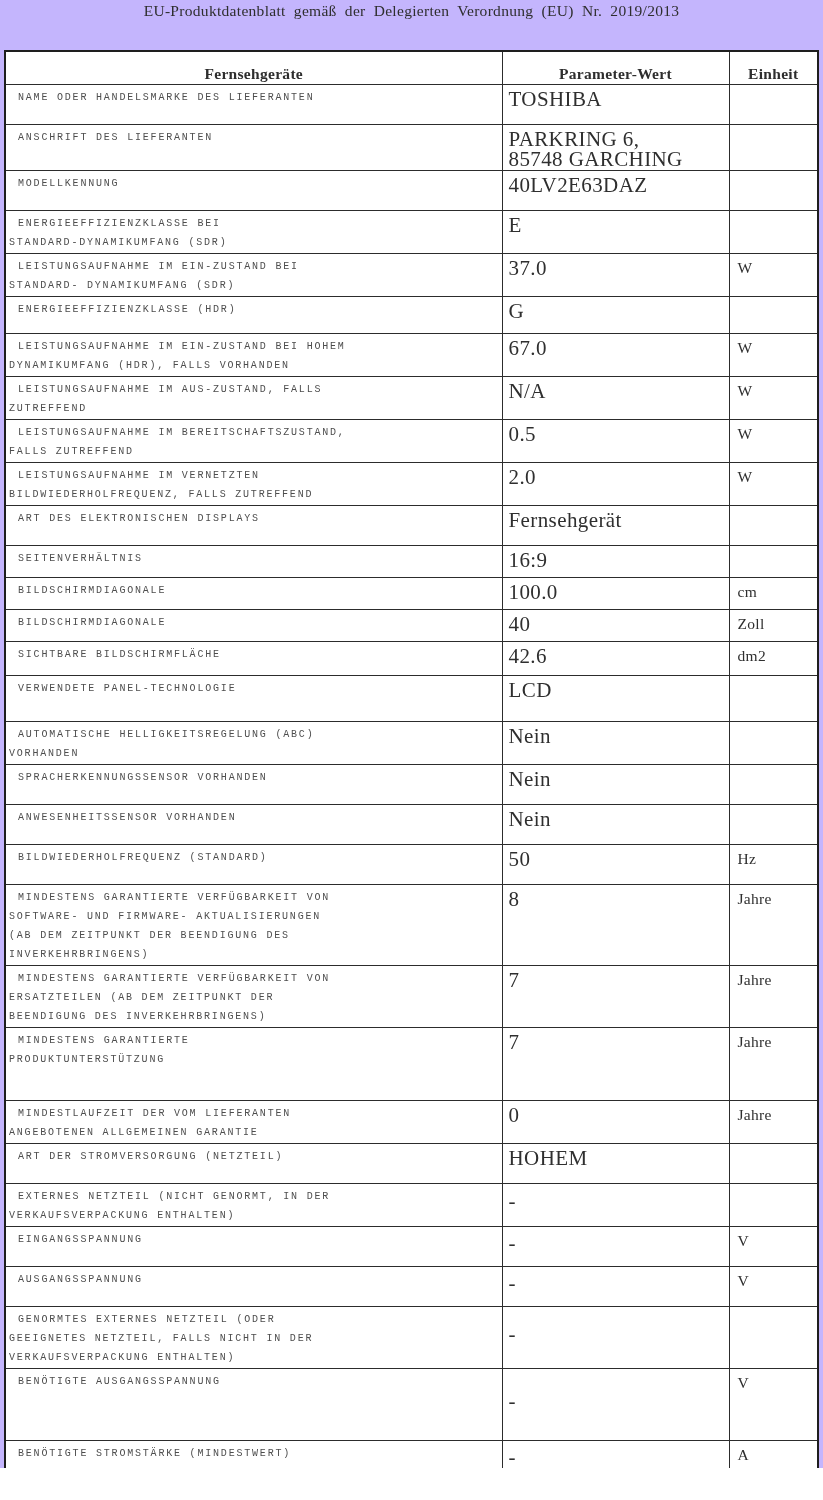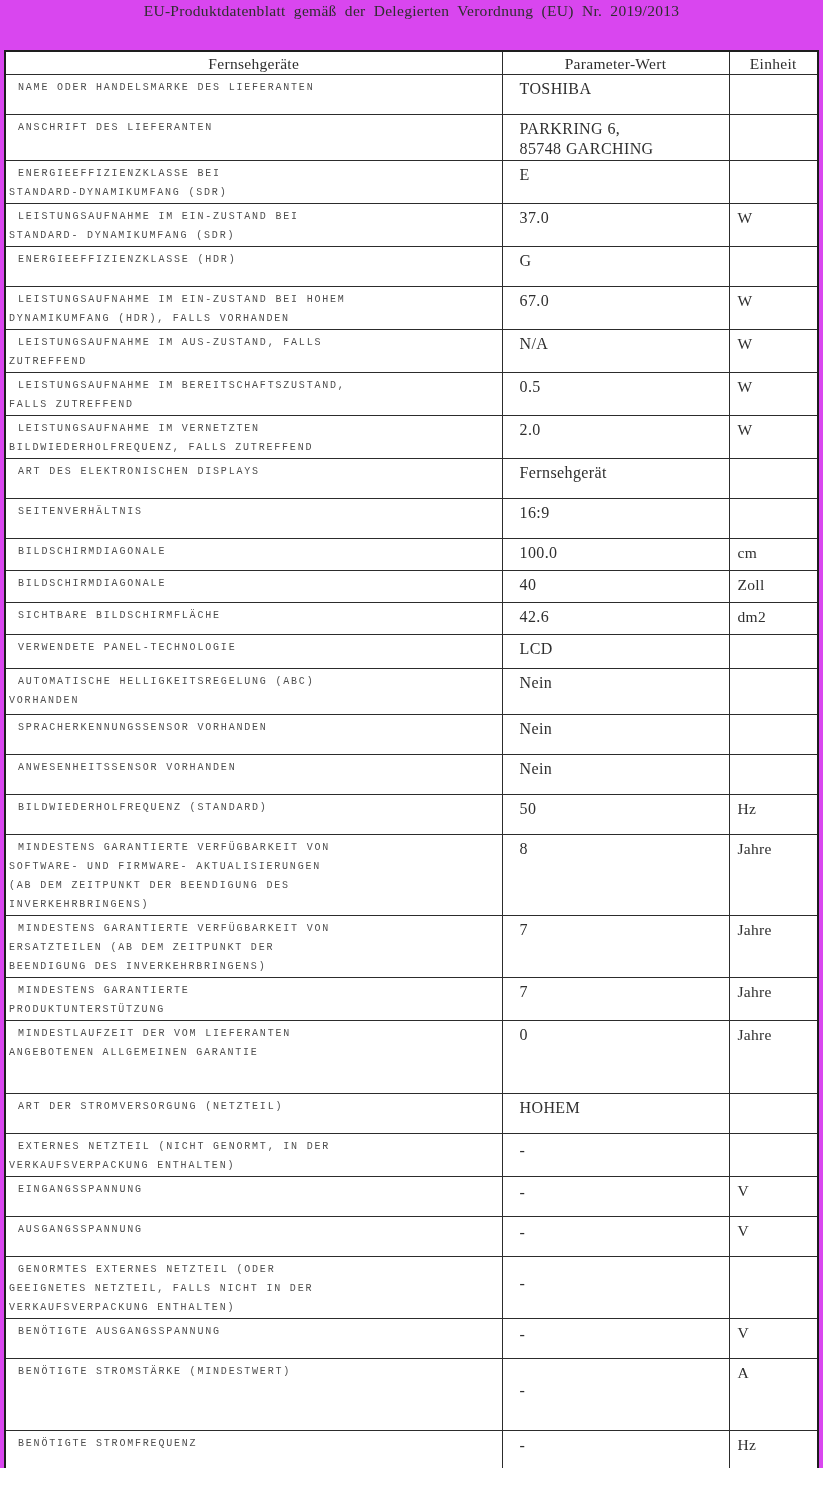--- a/index.html
+++ b/index.html
@@ -4,21 +4,21 @@
 <style>
   html, body {
     margin: 0;
     padding: 0;
     background: #ffffff;
   }
   .page {
     position: relative;
     width: 823px;
     height: 1468px;
-    background: #d946ef;
+    background: #c4b5fd;
     overflow: hidden;
     font-family: "Liberation Serif", serif;
     color: #2f2f2f;
   }
   .doc-title {
     position: absolute;
     top: 2px;
     left: 0;
     width: 823px;
     text-align: center;
@@ -41,24 +41,24 @@
   }
   table.datasheet th,
   table.datasheet td {
     border: 1px solid #2c2c2c;
     overflow: visible;
   }
   thead tr { height: 22px; }
   thead th {
     font-family: "Liberation Serif", serif;
     font-size: 15.5px;
-    font-weight: normal;
+    font-weight: bold;
     text-align: center;
     color: #2e2e2e;
-    padding: 3px 0 1px 0;
+    padding: 13px 0 1px 0;
     letter-spacing: 0.3px;
   }
   tbody tr { height: 40px; }
   tbody tr:nth-child(6),
   tbody tr:nth-child(21) { height: 37px; }
   tbody tr:nth-child(12),
   tbody tr:nth-child(13),
   tbody tr:nth-child(14) { height: 32px; }
   tbody tr:nth-child(15) { height: 34px; }
   tbody tr:nth-child(16) { height: 46px; }
@@ -71,25 +71,25 @@
     letter-spacing: 1.8px;
     line-height: 19px;
     color: #4d4d4d;
     padding: 3px 2px 1px 3px;
     text-indent: 9px;
     white-space: pre-line;
     vertical-align: top;
   }
   td.value {
     font-family: "Liberation Serif", serif;
-    font-size: 16px;
+    font-size: 21px;
     line-height: 20px;
     color: #2f2f2f;
     letter-spacing: 0.4px;
-    padding: 4px 4px 1px 17px;
+    padding: 4px 4px 1px 6px;
     white-space: pre-line;
     vertical-align: top;
   }
   td.value.dash {
     vertical-align: middle;
     padding-top: 0;
     padding-bottom: 8px;
   }
   td.unit {
     font-family: "Liberation Serif", serif;
@@ -127,20 +127,25 @@
           <td class="value">TOSHIBA</td>
           <td class="unit"></td>
         </tr>
         <tr>
           <td class="label">ANSCHRIFT DES LIEFERANTEN</td>
           <td class="value">PARKRING 6,
 85748 GARCHING</td>
           <td class="unit"></td>
         </tr>
         <tr>
+          <td class="label">MODELLKENNUNG</td>
+          <td class="value">40LV2E63DAZ</td>
+          <td class="unit"></td>
+        </tr>
+        <tr>
           <td class="label">ENERGIEEFFIZIENZKLASSE BEI
 STANDARD-DYNAMIKUMFANG (SDR)</td>
           <td class="value">E</td>
           <td class="unit"></td>
         </tr>
         <tr>
           <td class="label">LEISTUNGSAUFNAHME IM EIN-ZUSTAND BEI
 STANDARD- DYNAMIKUMFANG (SDR)</td>
           <td class="value">37.0</td>
           <td class="unit">W</td>

